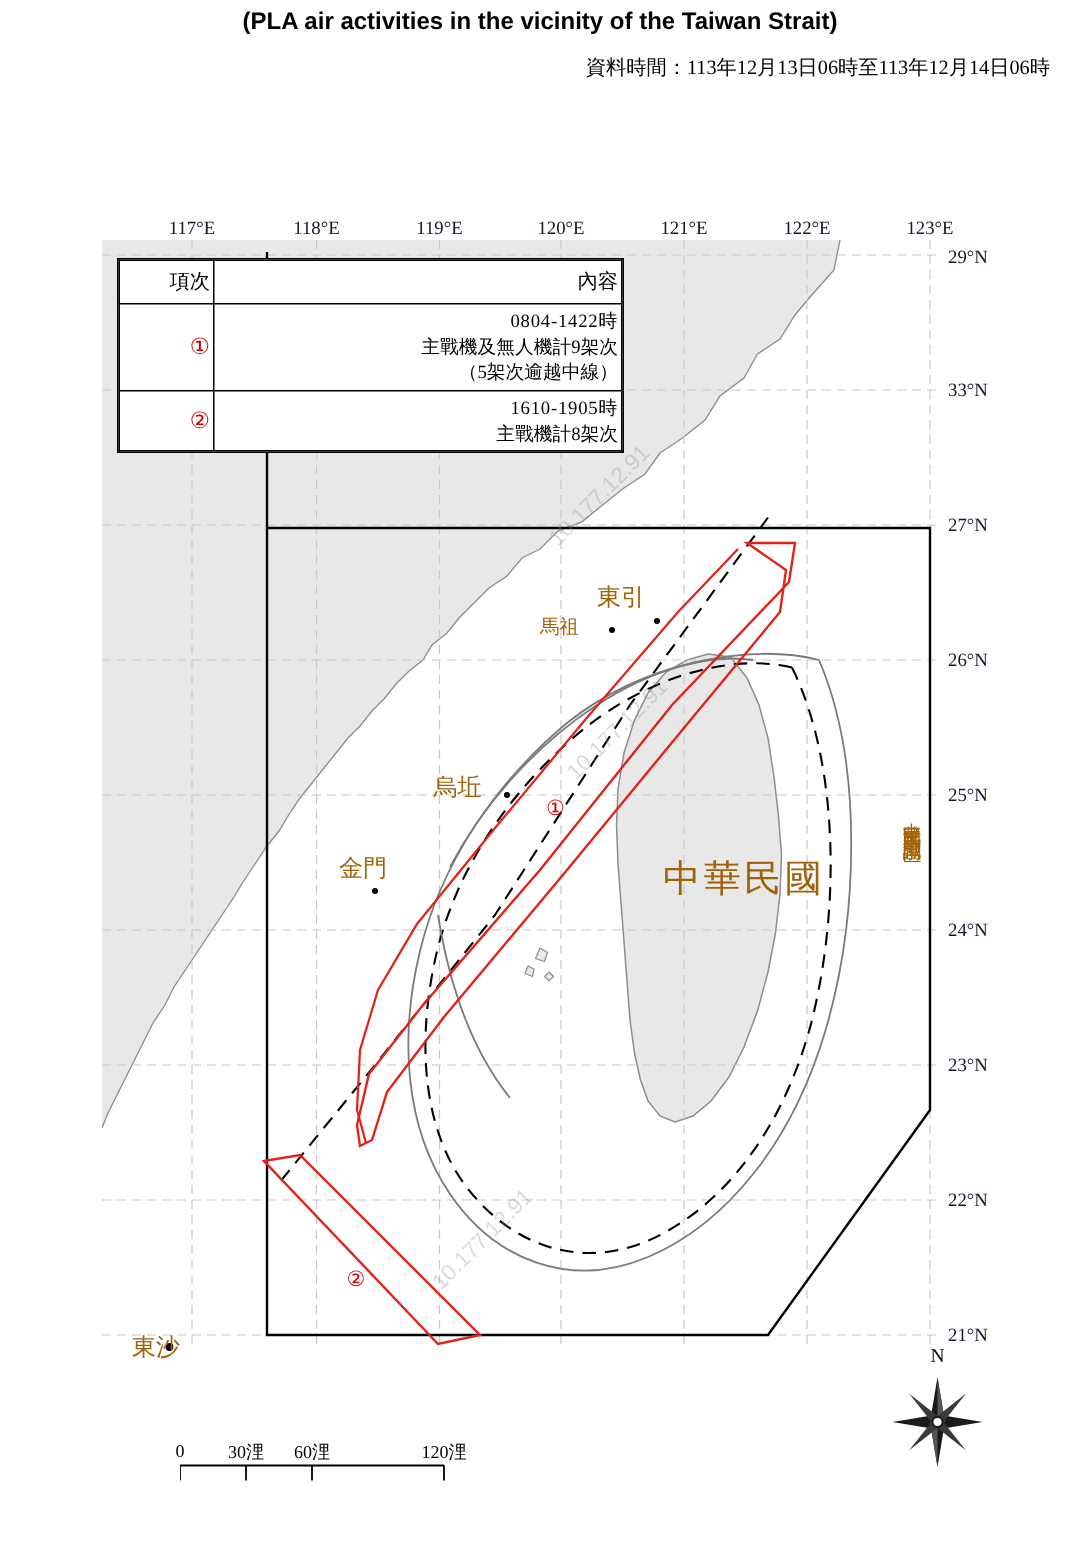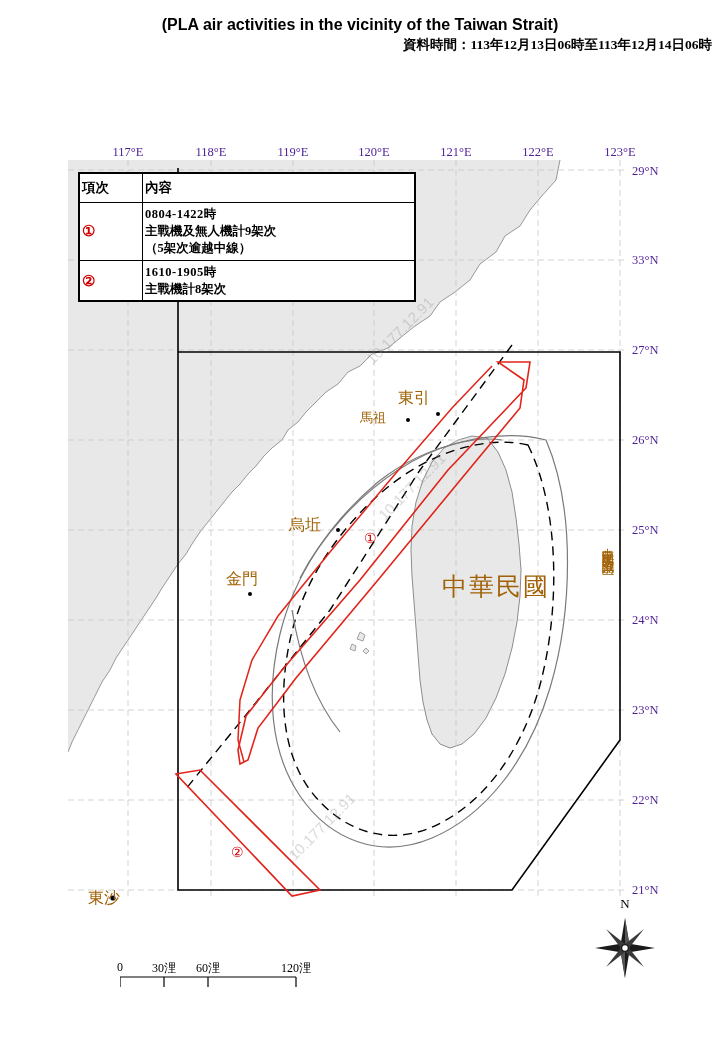--- a/index.html
+++ b/index.html
@@ -27,51 +27,51 @@
     font-family: "Liberation Serif", serif;
     font-size: 25px;
     font-weight: bold;
     letter-spacing: 2px;
     margin-top: 30px;
   }
   .title-en {
     font-family: "Liberation Sans", sans-serif;
     font-size: 16px;
     font-weight: bold;
-    margin-top: 16px;
+    margin-top: 6px;
     letter-spacing: 0px;
   }
   .subtitle {
     font-family: "Liberation Serif", serif;
     font-size: 13.5px;
-    font-weight: bold;
+    font-weight: normal;
     text-align: right;
-    padding-right: 8px;
-    margin-top: 2px;
+    padding-right: 20px;
+    margin-top: 12px;
   }
 
   
   .map-wrap {
     position: absolute;
     left: 0;
     top: 140px;
     width: 720px;
     height: 790px;
   }
   .map-svg {
     position: absolute;
     left: 0; top: 0;
   }
 
   
   .axis-label {
     position: absolute;
     font-family: "Liberation Serif", serif;
     font-size: 12.5px;
-    color: #4c1d95;
+    color: #0f172a;
     white-space: nowrap;
   }
   .lon-label { transform: translateX(-50%); }
   .lat-label { }
 
   
   .legend {
     position: absolute;
     left: 78px;
     top: 32px;
@@ -81,24 +81,24 @@
     border-collapse: collapse;
     font-family: "Liberation Serif", serif;
     z-index: 20;
   }
   .legend table {
     border-collapse: collapse;
     width: 100%;
   }
   .legend td, .legend th {
     border: 1.1px solid #000;
-    text-align: left;
+    text-align: right;
     vertical-align: middle;
     font-size: 12.5px;
-    font-weight: bold;
+    font-weight: normal;
     padding: 3px 2px;
     margin-left: 48px;
   }
   .legend th {
     font-size: 13.5px;
     padding: 5px 2px;
   }
   .col-idx { width: 58px; }
   .idx-mark {
     color: #d00000;

